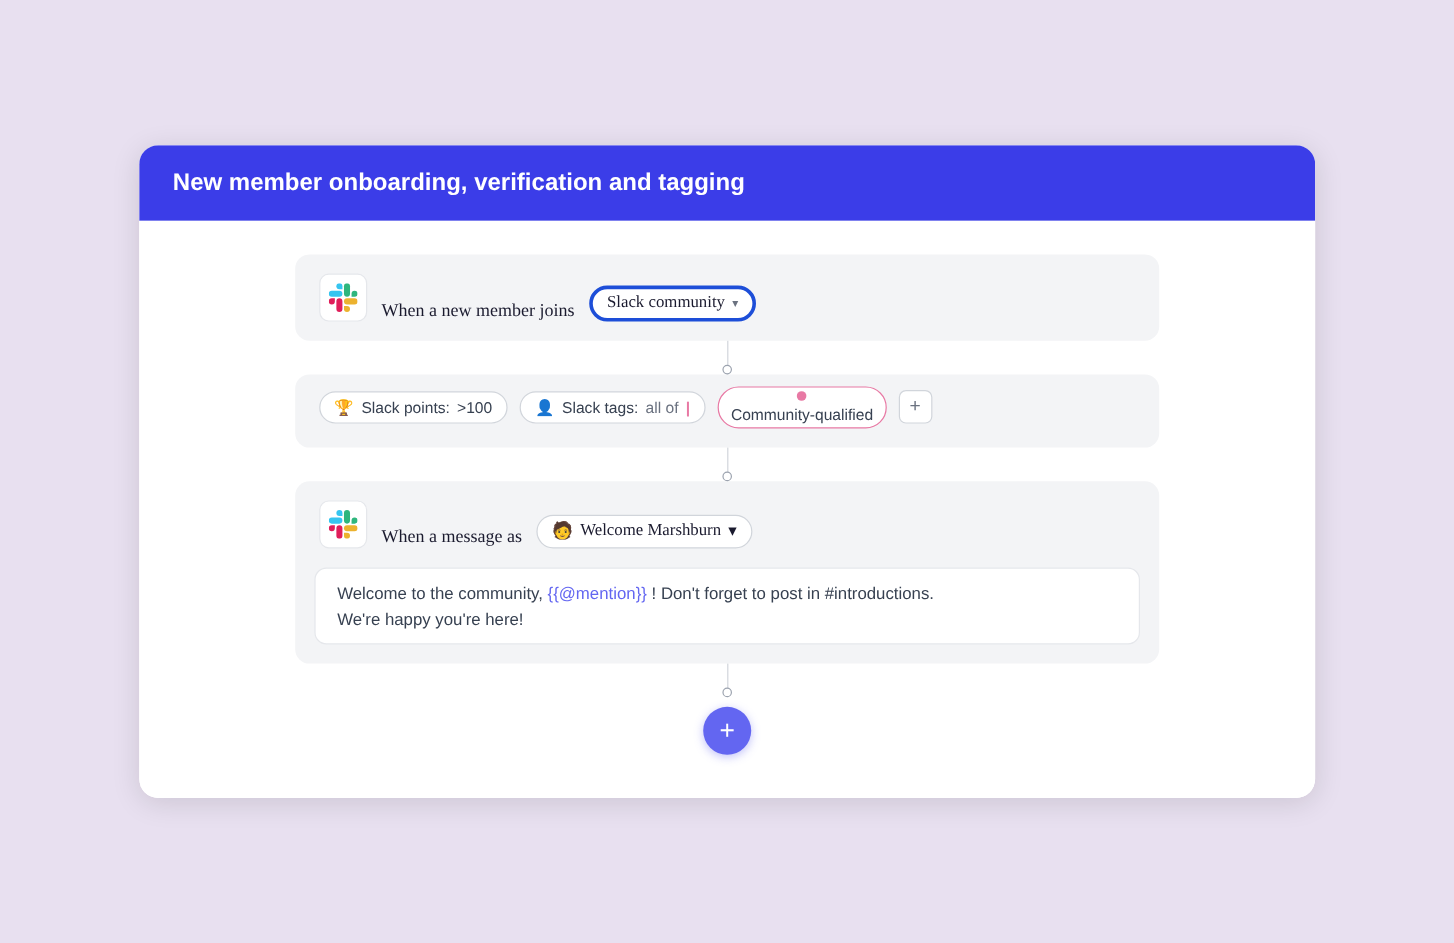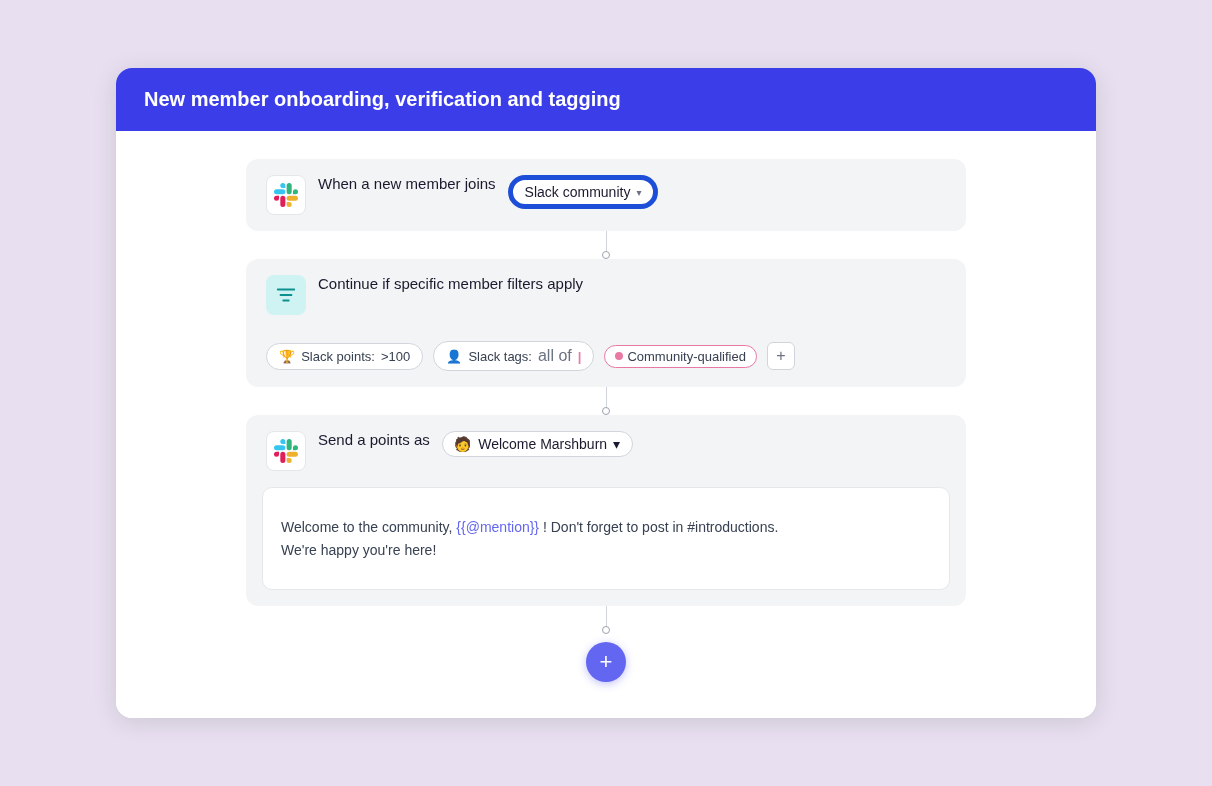--- a/index.html
+++ b/index.html
@@ -36,23 +36,24 @@
       align-items: center;
       gap: 0;
     }
     .card {
       background: #f3f4f6;
       border-radius: 12px;
       width: 720px;
     }
     .card-header {
       display: flex;
-      align-items: flex-start;
+      align-items: flex-end;
       gap: 12px;
       padding: 16px 20px;
+      font-family: Liberation Serif, serif;
     }
     .card-icon {
       width: 40px;
       height: 40px;
       border-radius: 8px;
       display: flex;
       align-items: center;
       justify-content: center;
       flex-shrink: 0;
     }
@@ -69,21 +70,21 @@
     .card-text {
       font-size: 15px;
       font-weight: 500;
       color: #1a1a2e;
     }
     .dropdown-pill {
       display: inline-flex;
       align-items: center;
       gap: 6px;
       background: white;
-      border: 5px solid #1d4ed8;
+      border: 3px solid #1d4ed8;
       border-radius: 20px;
       padding: 4px 12px;
       font-size: 14px;
       font-weight: 500;
       color: #1a1a2e;
       cursor: pointer;
     }
     .dropdown-pill .chevron {
       font-size: 10px;
       color: #6b7280;
@@ -130,20 +131,21 @@
     .tag-badge {
       display: inline-flex;
       align-items: center;
       gap: 4px;
       background: white;
       border: 1.5px solid #e879a4;
       border-radius: 20px;
       padding: 3px 10px;
       font-size: 13px;
       color: #374151;
+      flex-direction: column;
     }
     .tag-badge-dot {
       width: 8px;
       height: 8px;
       background: #e879a4;
       border-radius: 50%;
     }
     .add-btn {
       width: 28px;
       height: 28px;
@@ -155,21 +157,21 @@
       justify-content: center;
       font-size: 16px;
       color: #6b7280;
       cursor: pointer;
     }
     .message-box {
       background: white;
       border: 1px solid #e5e7eb;
       border-radius: 10px;
       margin: 0 16px 16px;
-      padding: 28px 18px;
+      padding: 9px 18px;
       font-size: 14px;
       color: #374151;
       line-height: 1.6;
     }
     .mention {
       color: #6366f1;
       font-weight: 500;
     }
     .person-pill {
       display: inline-flex;
@@ -215,21 +217,21 @@
     
     .slack-svg {
       width: 24px;
       height: 24px;
     }
     .filter-svg {
       width: 22px;
       height: 22px;
     }
     .all-of-text {
-      font-size: 16px;
+      font-size: 13px;
       color: #6b7280;
     }
   </style>
 </head>
 <body>
 
 <div class="main-container">
 
   <div class="header">
     <span class="header-title">New member onboarding, verification and tagging</span>
@@ -258,28 +260,20 @@
           <span class="chevron">▾</span>
         </div>
       </div>
     </div>
 
     <div class="connector">
       <div class="connector-dot"></div>
     </div>
 
     <div class="card">
-      <div class="card-header">
-        <div class="card-icon filter-icon-bg">
-          <svg class="filter-svg" viewBox="0 0 24 24" fill="none" xmlns="http://www.w3.org/2000/svg">
-            <path d="M3 6h18M6 12h12M9 18h6" stroke="#0e9090" stroke-width="2" stroke-linecap="round"></path>
-          </svg>
-        </div>
-        <span class="card-text">Continue if specific member filters apply</span>
-      </div>
       <div class="filter-row">
 
         <div class="filter-pill">
           <span>🏆</span>
           <span>Slack points:</span>
           <span>&gt;100</span>
         </div>
 
         <div class="filter-pill">
           <span>👤</span>
@@ -308,21 +302,21 @@
             <path d="M5.042 15.165a2.528 2.528 0 0 1-2.52 2.523A2.528 2.528 0 0 1 0 15.165a2.527 2.527 0 0 1 2.522-2.52h2.52v2.52z" fill="#E01E5A"></path>
             <path d="M6.313 15.165a2.527 2.527 0 0 1 2.521-2.52 2.527 2.527 0 0 1 2.521 2.52v6.313A2.528 2.528 0 0 1 8.834 24a2.528 2.528 0 0 1-2.521-2.522v-6.313z" fill="#E01E5A"></path>
             <path d="M8.834 5.042a2.528 2.528 0 0 1-2.521-2.52A2.528 2.528 0 0 1 8.834 0a2.528 2.528 0 0 1 2.521 2.522v2.52H8.834z" fill="#36C5F0"></path>
             <path d="M8.834 6.313a2.528 2.528 0 0 1 2.521 2.521 2.528 2.528 0 0 1-2.521 2.521H2.522A2.528 2.528 0 0 1 0 8.834a2.528 2.528 0 0 1 2.522-2.521h6.312z" fill="#36C5F0"></path>
             <path d="M18.956 8.834a2.528 2.528 0 0 1 2.522-2.521A2.528 2.528 0 0 1 24 8.834a2.528 2.528 0 0 1-2.522 2.521h-2.522V8.834z" fill="#2EB67D"></path>
             <path d="M17.688 8.834a2.528 2.528 0 0 1-2.523 2.521 2.527 2.527 0 0 1-2.52-2.521V2.522A2.527 2.527 0 0 1 15.165 0a2.528 2.528 0 0 1 2.523 2.522v6.312z" fill="#2EB67D"></path>
             <path d="M15.165 18.956a2.528 2.528 0 0 1 2.523 2.522A2.528 2.528 0 0 1 15.165 24a2.527 2.527 0 0 1-2.52-2.522v-2.522h2.52z" fill="#ECB22E"></path>
             <path d="M15.165 17.688a2.527 2.527 0 0 1-2.52-2.523 2.526 2.526 0 0 1 2.52-2.52h6.313A2.527 2.527 0 0 1 24 15.165a2.528 2.528 0 0 1-2.522 2.523h-6.313z" fill="#ECB22E"></path>
           </svg>
         </div>
-        <span class="card-text">Send a points as</span>
+        <span class="card-text">When a message as</span>
         <div class="person-pill">
           <span class="avatar-emoji">🧑</span>
           <span>Welcome Marshburn</span>
           <span class="chevron">▾</span>
         </div>
       </div>
       <div class="message-box">
         <span>Welcome to the community, </span><span class="mention">{{@mention}}</span><span> ! Don't forget to post in #introductions.</span>
         <br>
         <span>We're happy you're here!</span>

